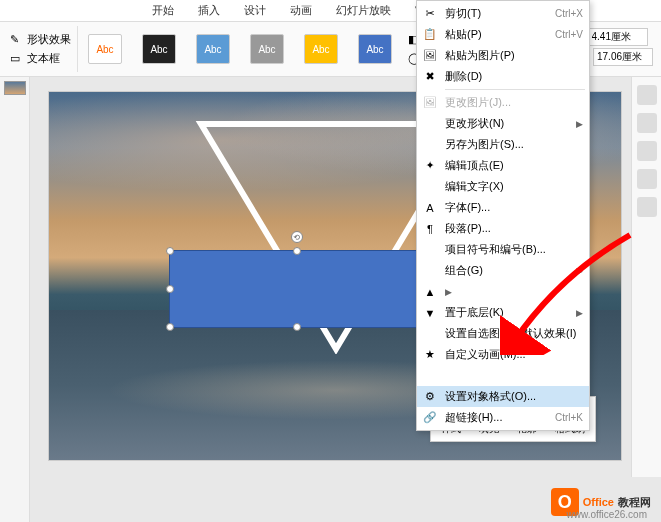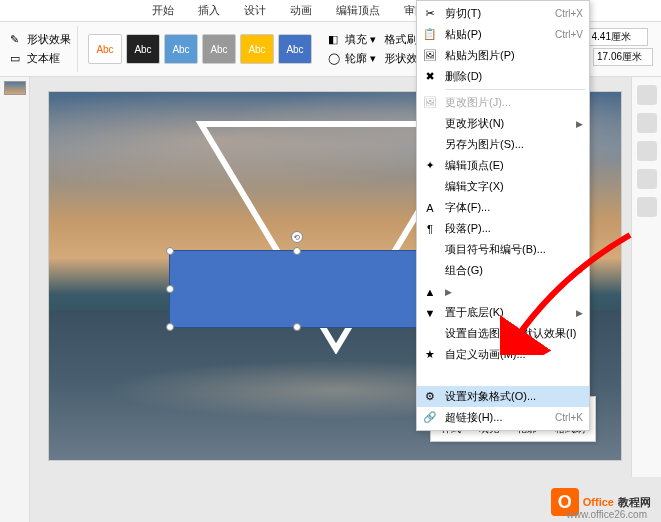--- a/index.html
+++ b/index.html
@@ -9,21 +9,21 @@
     .tabs { display: flex; height: 22px; border-bottom: 1px solid #ddd; padding-left: 140px; }
     .tab { padding: 3px 12px; color: #333; cursor: pointer; }
     
     
     .toolbar { display: flex; height: 55px; border-bottom: 1px solid #ddd; padding: 4px; gap: 4px; background: #fafafa; }
     .section { display: flex; flex-direction: column; justify-content: center; padding: 0 4px; border-right: 1px solid #e0e0e0; }
     .section-v { display: flex; flex-direction: column; gap: 2px; font-size: 10px; padding: 2px 4px; }
     .btn-item { display: flex; align-items: center; gap: 3px; padding: 1px 2px; cursor: pointer; }
     .icon-sm { width: 14px; height: 14px; display: inline-block; }
     
-    .style-boxes { display: flex; gap: 4px; padding: 0 6px; align-items: center; }
+    .style-boxes { display: flex; gap: 20px; padding: 0 6px; align-items: center; }
     .style-box { width: 34px; height: 30px; border: 1px solid #ccc; display: flex; align-items: center; justify-content: center; font-size: 10px; cursor: pointer; border-radius: 2px; }
     .sb-white { background: #fff; color: #ff6600; }
     .sb-black { background: #222; color: #fff; }
     .sb-blue { background: #5b9bd5; color: #fff; }
     .sb-gray { background: #999; color: #fff; }
     .sb-yellow { background: #ffc000; color: #fff; }
     .sb-blue2 { background: #4472c4; color: #fff; }
     
     .dim-input { width: 60px; height: 18px; border: 1px solid #ccc; padding: 0 3px; font-size: 10px; }
     .dim-row { display: flex; align-items: flex-start; gap: 2px; }
@@ -82,21 +82,21 @@
     .wm-url { position: absolute; bottom: -2px; right: 12px; font-size: 10px; color: #888; }
   </style>
 </head>
 <body>
 
 <div class="tabs">
   <div class="tab">开始</div>
   <div class="tab">插入</div>
   <div class="tab">设计</div>
   <div class="tab">动画</div>
-  <div class="tab">编辑顶点</div>
+  <div class="tab">幻灯片放映</div>
   <div class="tab">审阅</div>
 </div>
 
 <div class="toolbar">
   <div class="section section-v">
     <div class="btn-item">
       <span class="icon-sm">✎</span>
       <span>形状效果</span>
     </div>
     <div class="btn-item">

